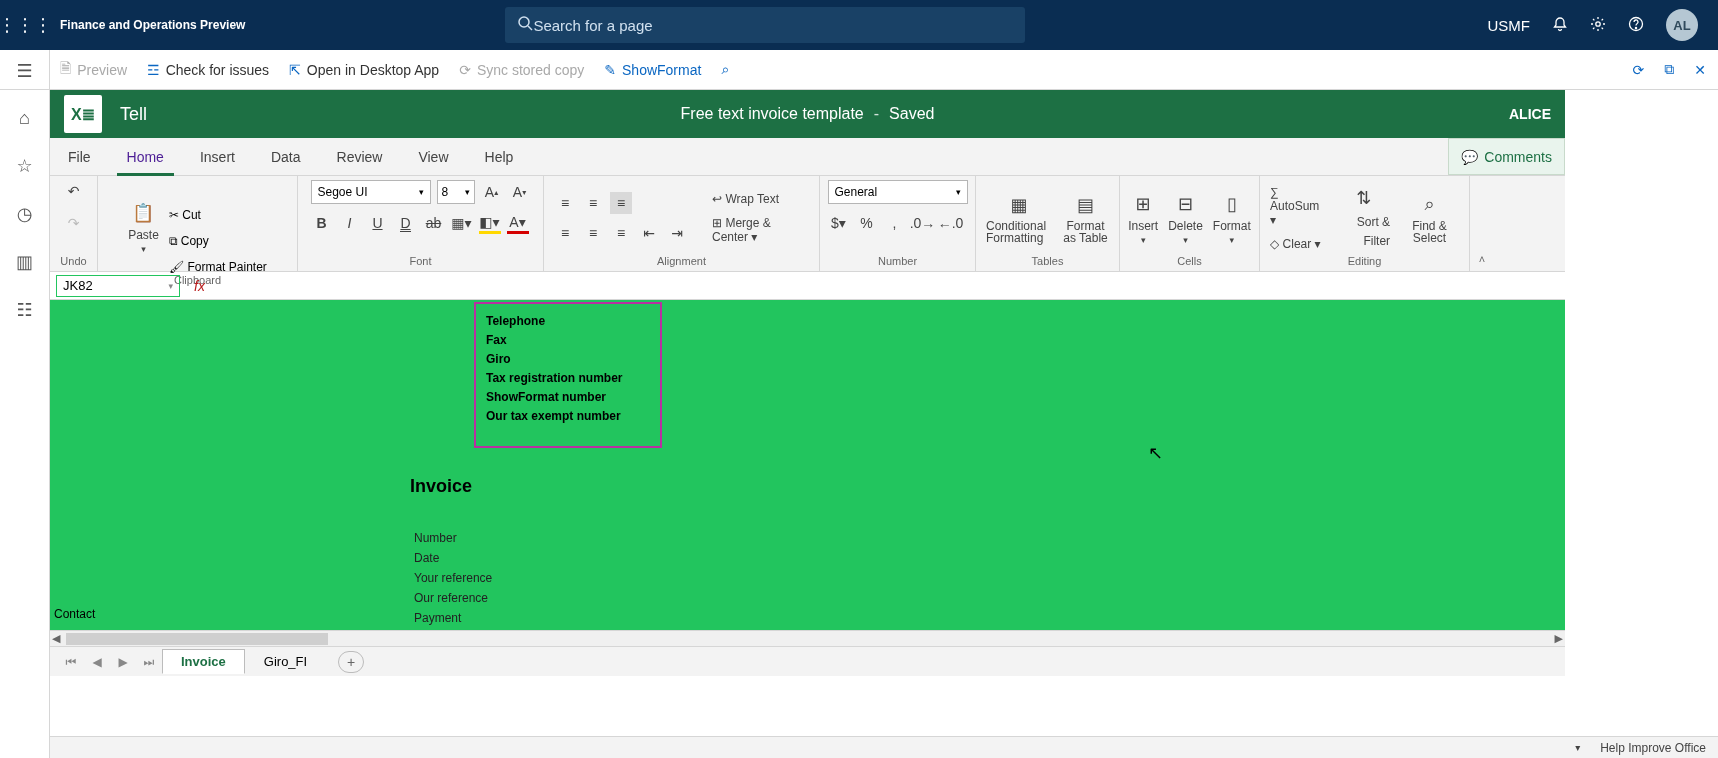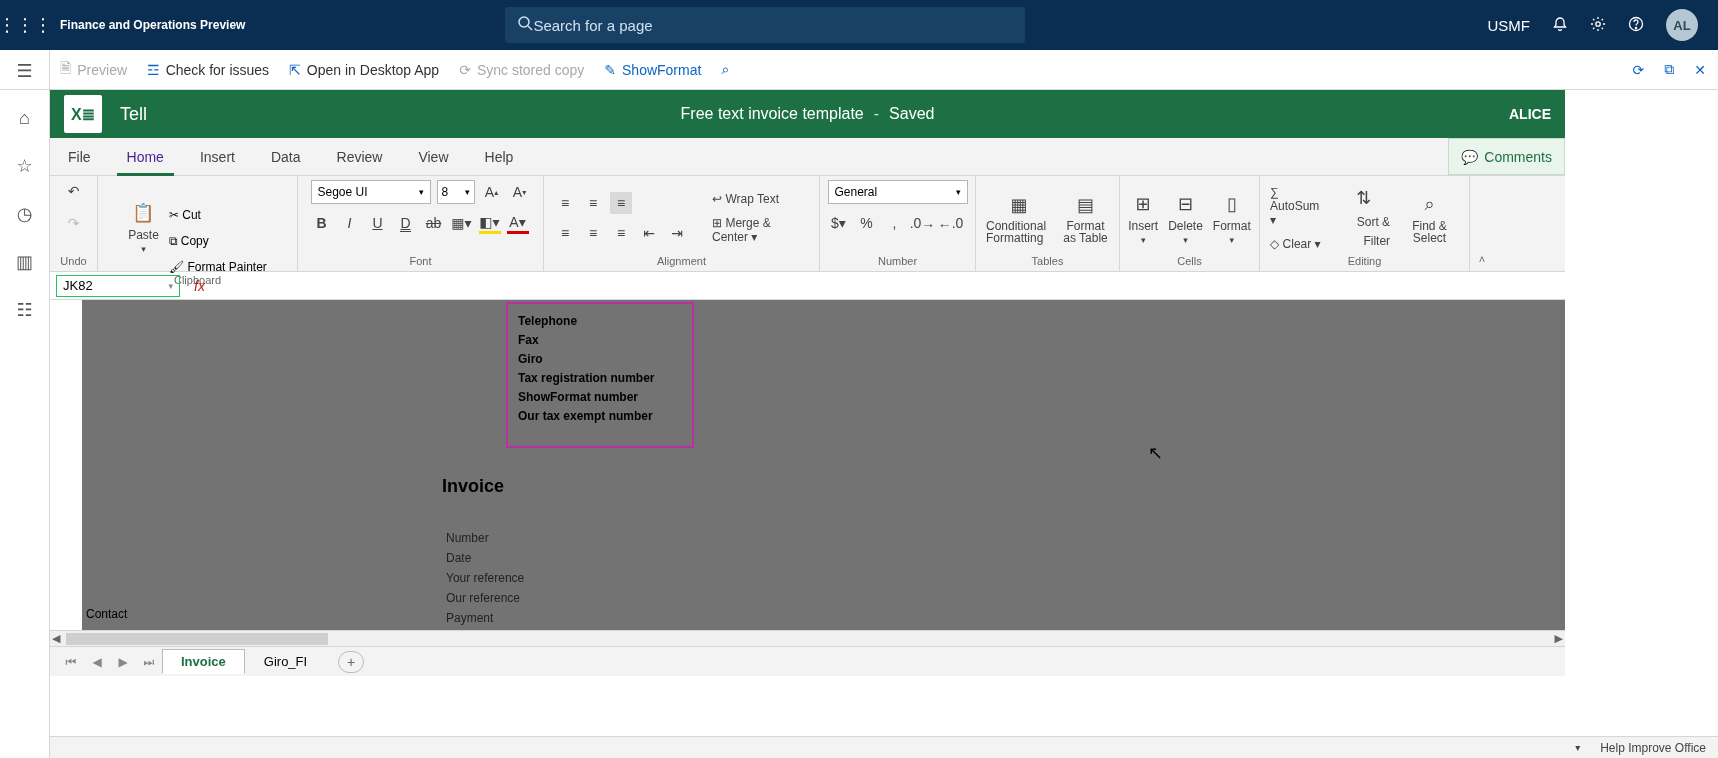--- a/index.html
+++ b/index.html
@@ -56,21 +56,21 @@
 .col { display:flex; flex-direction:column; gap:6px; }
 .row { display:flex; gap:6px; align-items:center; }
 .bigbtn { display:flex; flex-direction:column; align-items:center; font-size:12px; color:#444; gap:2px; }
 .bigbtn .ico { width:30px; height:26px; display:flex; align-items:center; justify-content:center; font-size:18px; }
 .collapse { width:24px; display:flex; align-items:flex-end; justify-content:center; padding-bottom:6px; color:#666; font-size:11px; }
 
 .formula-bar { height:28px; border-bottom:1px solid #d6d6d6; display:flex; align-items:center; background:#fff; }
 .namebox { width:124px; height:22px; border:1px solid #22c55e; margin-left:6px; font-size:13px; padding:0 6px; display:flex; align-items:center; justify-content:space-between; }
 .fx { margin-left:14px; font-style:italic; font-size:14px; color:#b91c1c; }
 
-.sheet { position:relative; height:330px; background:#737373; overflow:hidden;margin-left:32px; }
+.sheet { position:relative; height:330px; background:#22c55e; overflow:hidden; }
 .selbox { position:absolute; left:424px; top:2px; width:188px; height:146px; border:2px solid #b930a2; padding:8px 10px; }
 .selbox div { font-size:12px; font-weight:700; line-height:19px; }
 .inv-title { position:absolute; left:360px; top:176px; font-size:18px; font-weight:700; }
 .inv-fields { position:absolute; left:364px; top:228px; font-size:12px; line-height:20px; color:#222; }
 .contact { position:absolute; left:4px; top:307px; font-size:12px; }
 
 .hscroll { height:16px; background:#f0f0f0; border-top:1px solid #d6d6d6; position:relative; }
 .hscroll .thumb { position:absolute; left:16px; top:2px; width:262px; height:12px; background:#cfcfcf; }
 .hscroll .arrL { position:absolute; left:2px; top:1px; font-size:11px; color:#666; }
 .hscroll .arrR { position:absolute; right:2px; top:1px; font-size:11px; color:#666; }

